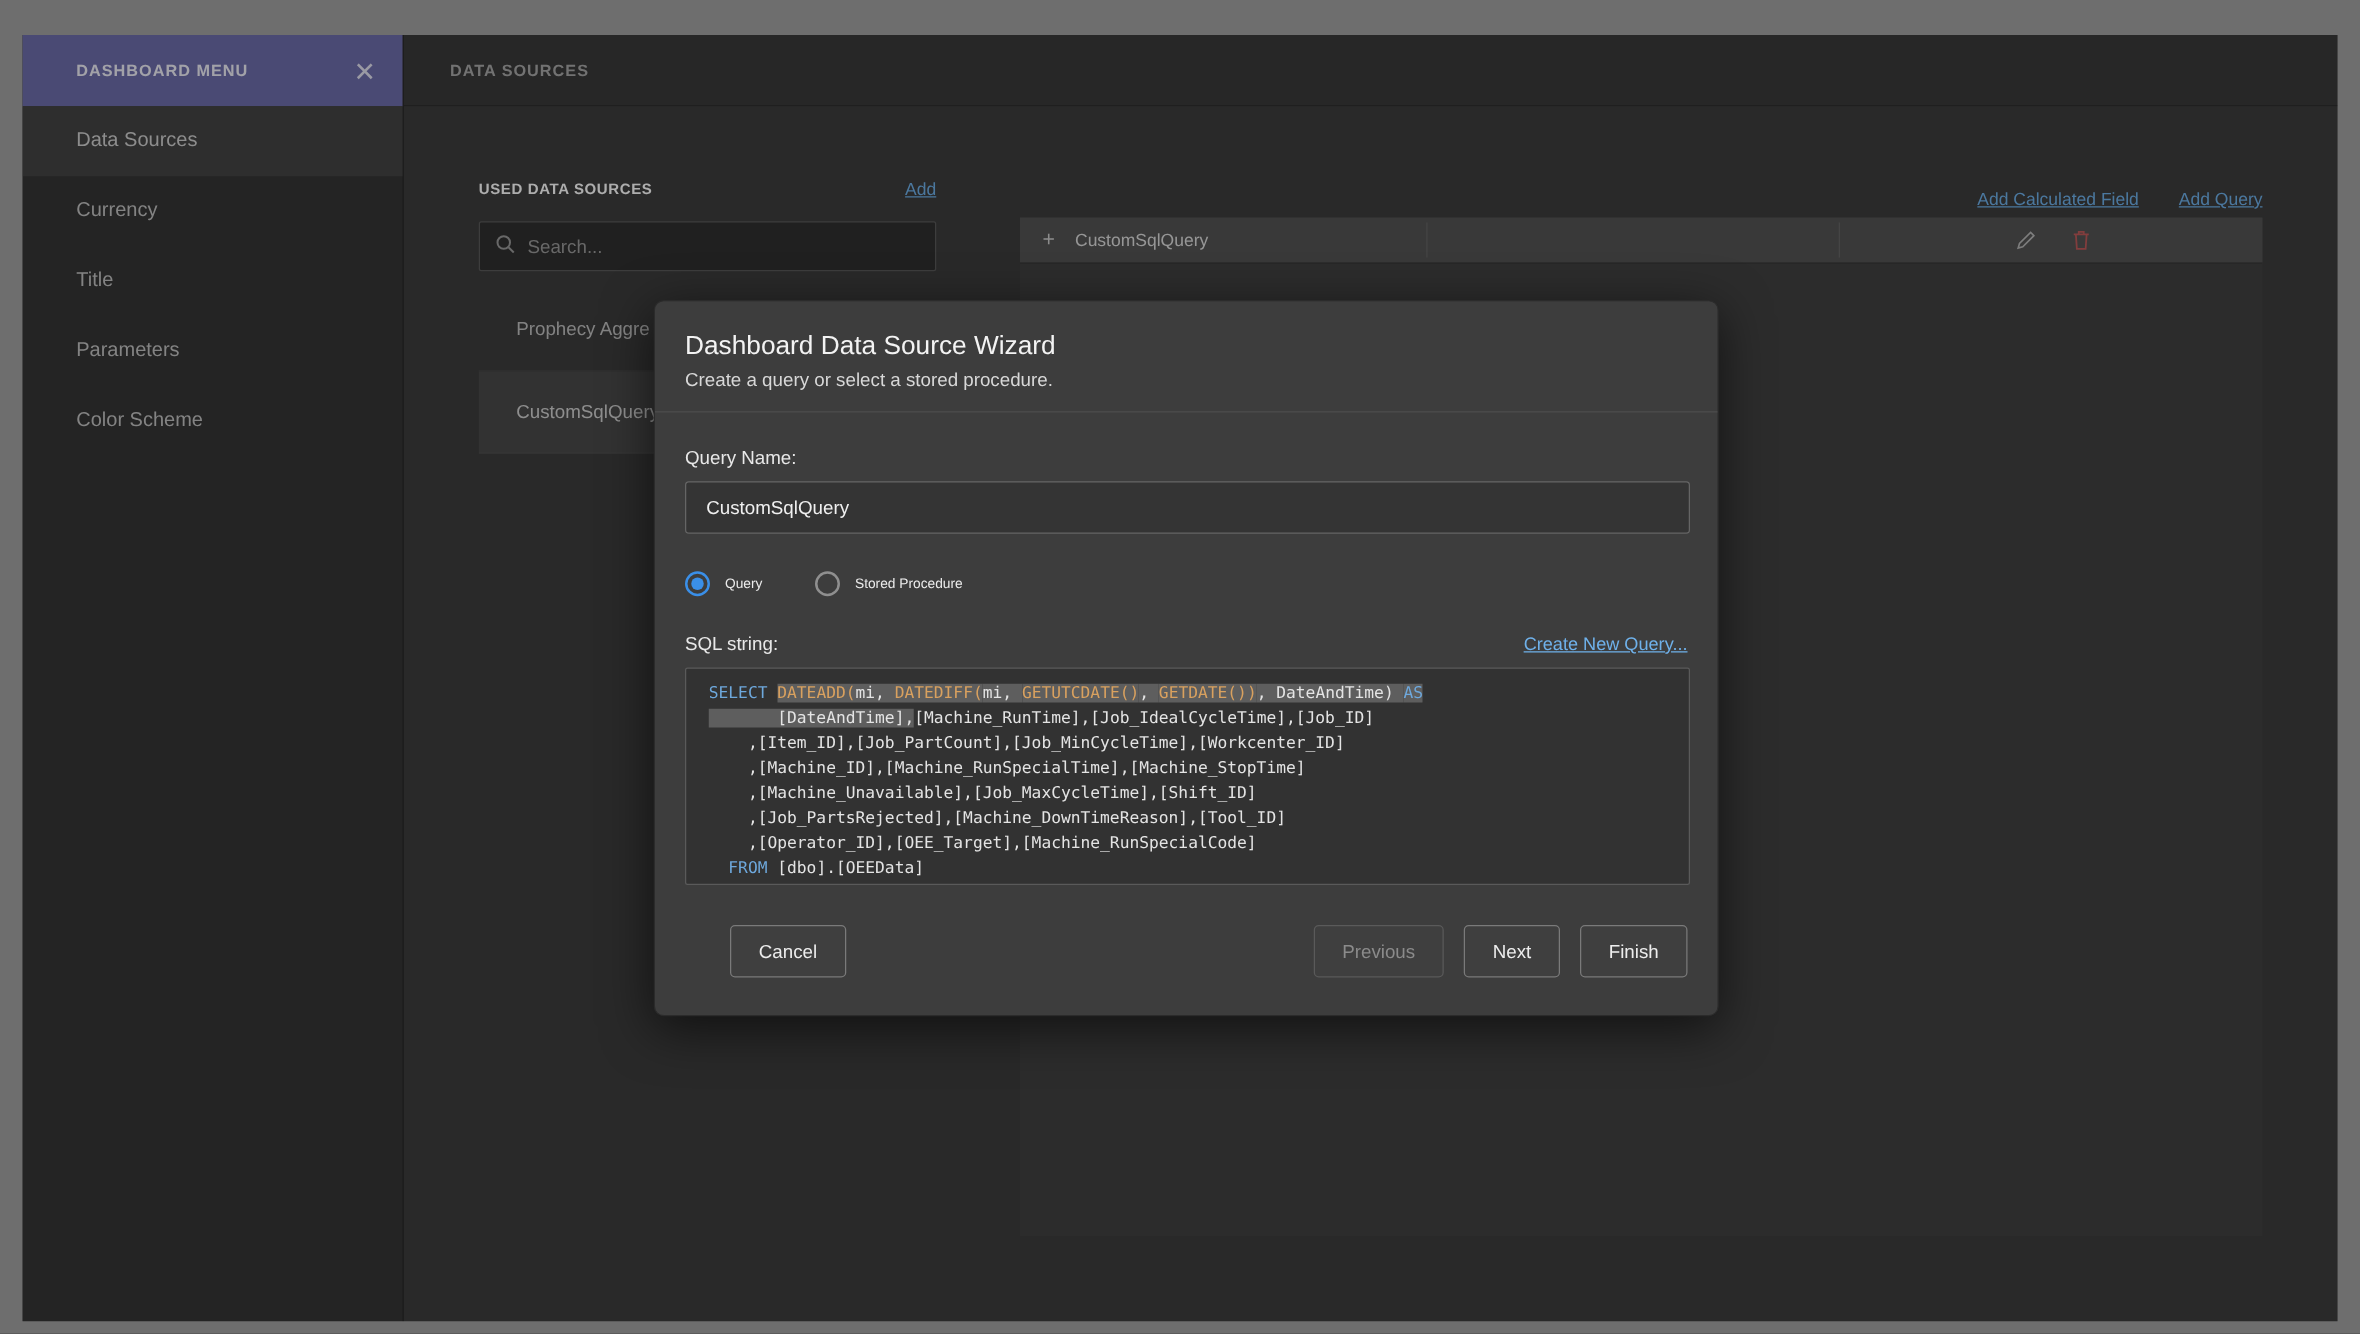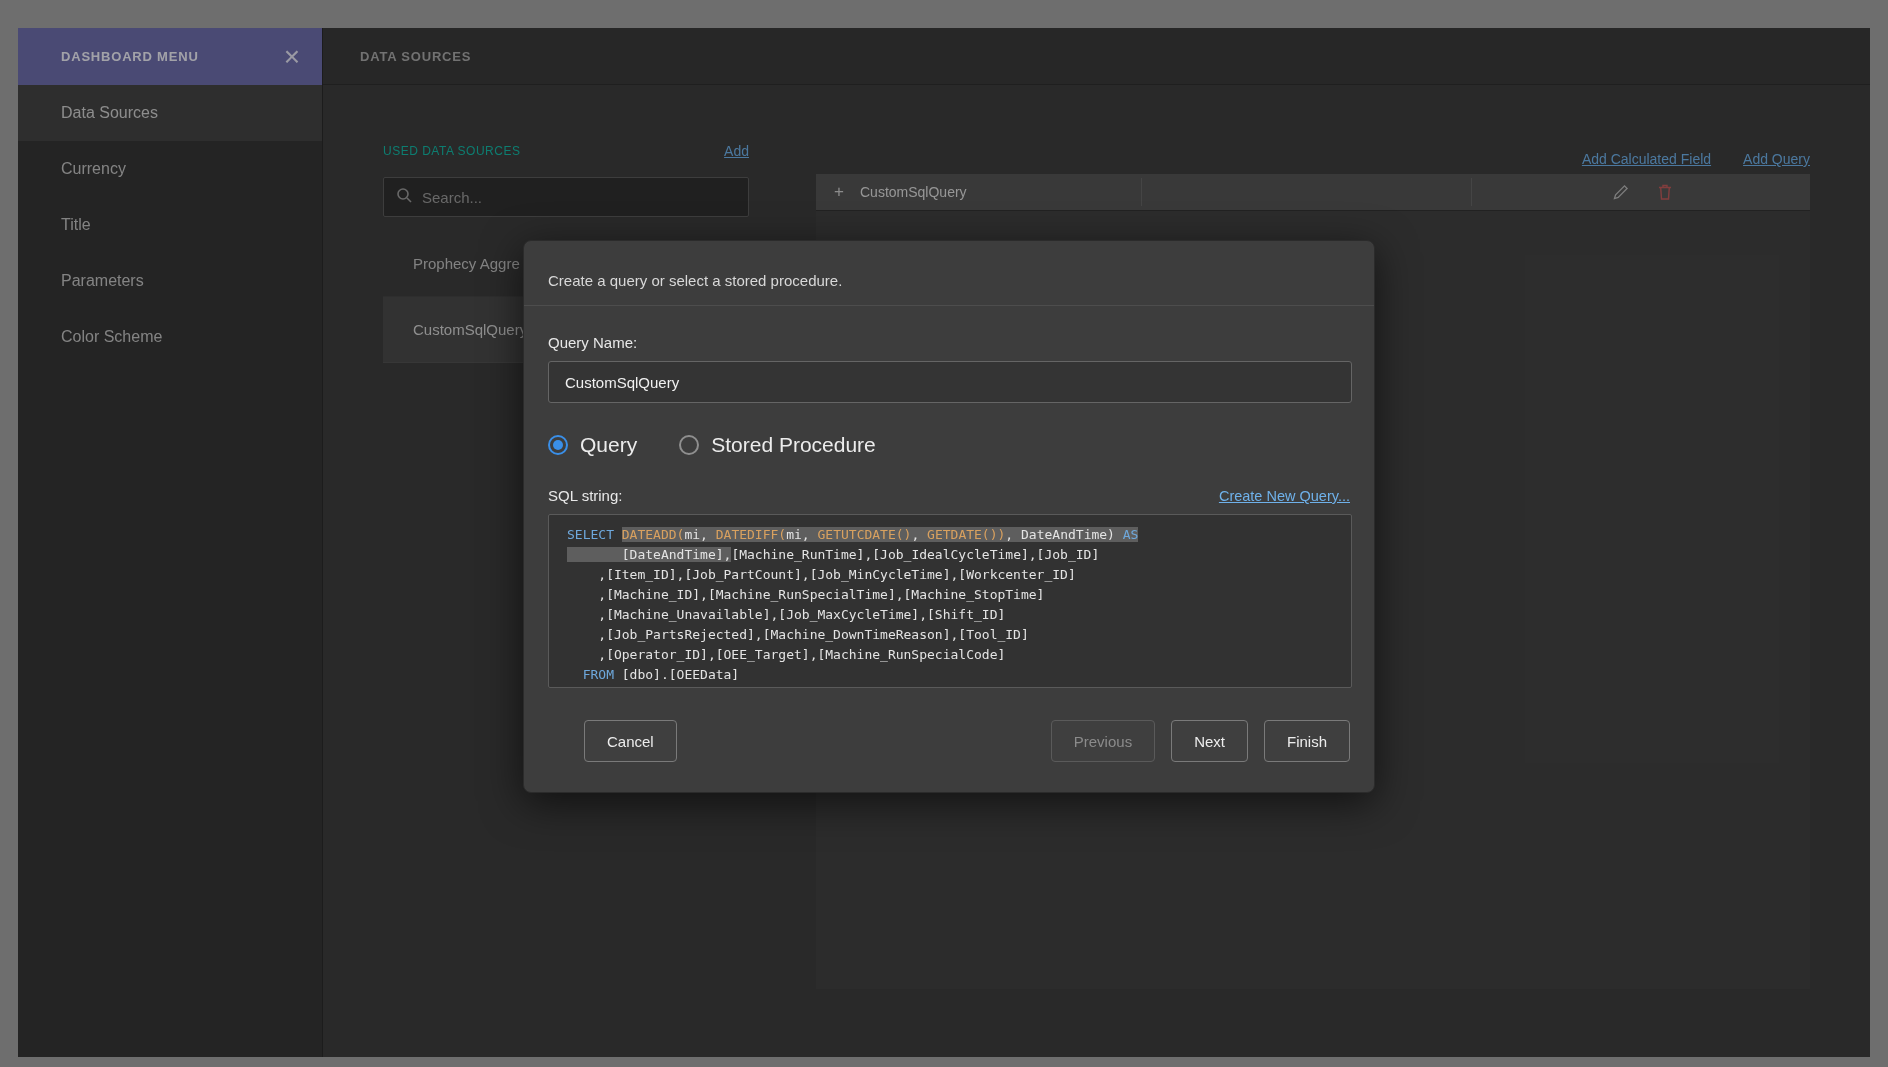--- a/index.html
+++ b/index.html
@@ -58,21 +58,21 @@
 
   
   .main{
     position:absolute; left:305px; top:57px; right:0; bottom:0;
     background:#3d3d3d;
   }
   .uds-title-row{
     position:absolute; left:60px; top:58px; width:366px;
     display:flex; justify-content:space-between; align-items:center;
   }
-  .uds-title{ color:#14b8a6; font-size:12px; font-weight:normal; letter-spacing:0.5px; }
+  .uds-title{ color:#ffffff; font-size:12px; font-weight:bold; letter-spacing:0.5px; }
   .link{ color:var(--link-blue); font-size:14px; text-decoration:underline; cursor:pointer; }
   .search-box{
     position:absolute; left:60px; top:92px; width:366px; height:40px;
     background:#303030; border:1px solid #5a5a5a; border-radius:2px;
     display:flex; align-items:center; padding-left:12px;
   }
   .search-box input{
     background:transparent; border:none; outline:none; color:#22c55e;
     font-size:15px; margin-left:10px; width:300px; font-family:"Liberation Sans",sans-serif;
   }
@@ -127,21 +127,21 @@
   .radio-group{ display:flex; align-items:center; gap:12px; cursor:pointer; }
   .radio{
     width:20px; height:20px; border-radius:50%; border:2px solid #8f8f8f;
     position:relative; flex:none;
   }
   .radio.selected{ border-color:var(--radio-blue); }
   .radio.selected::after{
     content:""; position:absolute; inset:3px; border-radius:50%;
     background:var(--radio-blue);
   }
-  .radio-label{ color:#ececec; font-size:21px; }
+  .radio-label{ color:#ececec; font-size:11px; }
   .sql-row{
     margin-top:30px; display:flex; justify-content:space-between; align-items:flex-end;
   }
   .sql-row .link{ font-size:14.5px; }
   .sql-box{
     margin-top:10px; width:804px; height:174px; background:#323232;
     border:1px solid #5a5a5a; border-radius:2px; padding:10px 0 0 18px;
     overflow:hidden; cursor:text;
   }
   .code-line{
@@ -242,20 +242,21 @@
           </svg>
         </span>
       </div>
     </div>
   </div>
 
   <div class="overlay"></div>
 
   <div class="modal">
     <div class="m-header">
+      <div class="m-title">Dashboard Data Source Wizard</div>
       <div class="m-subtitle">Create a query or select a stored procedure.</div>
     </div>
     <div class="m-body">
 
       <div class="field-label">Query Name:</div>
       <input class="text-input" value="CustomSqlQuery" style="">
 
       <div class="radio-row">
         <div class="radio-group">
           <span class="radio selected"></span>

